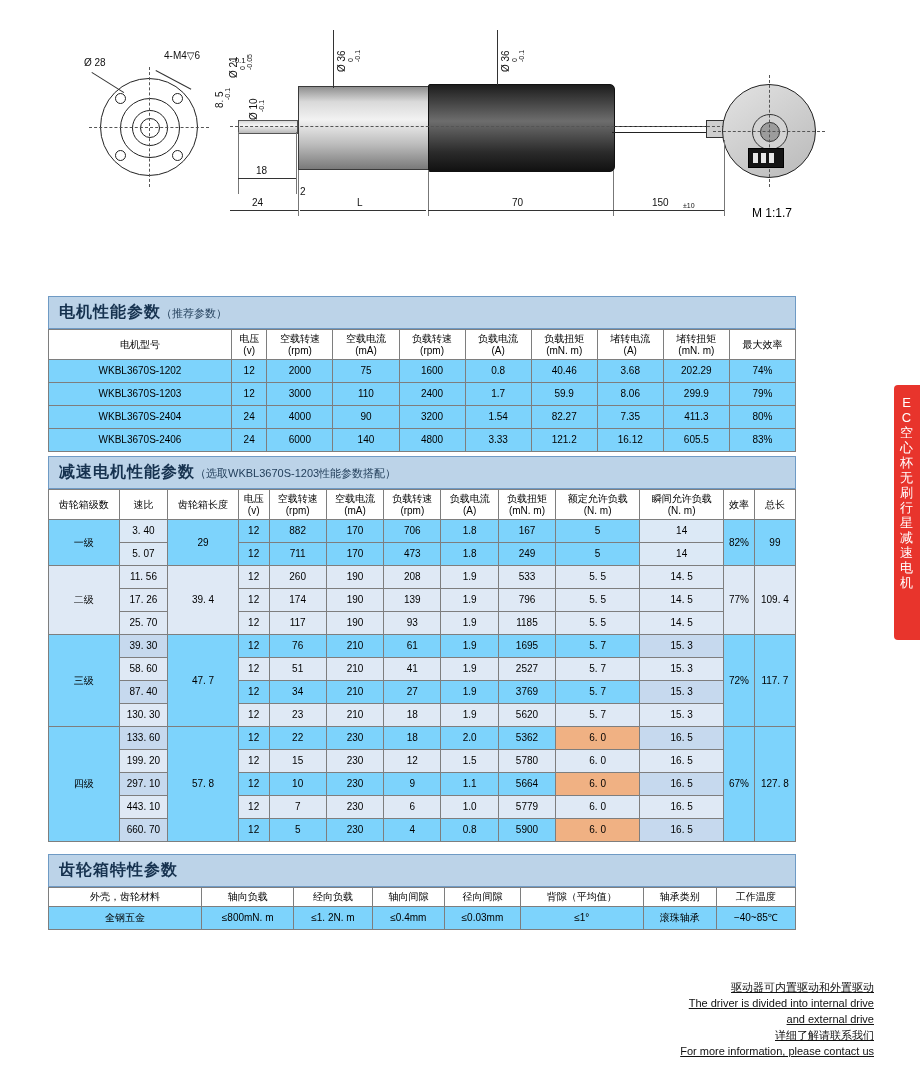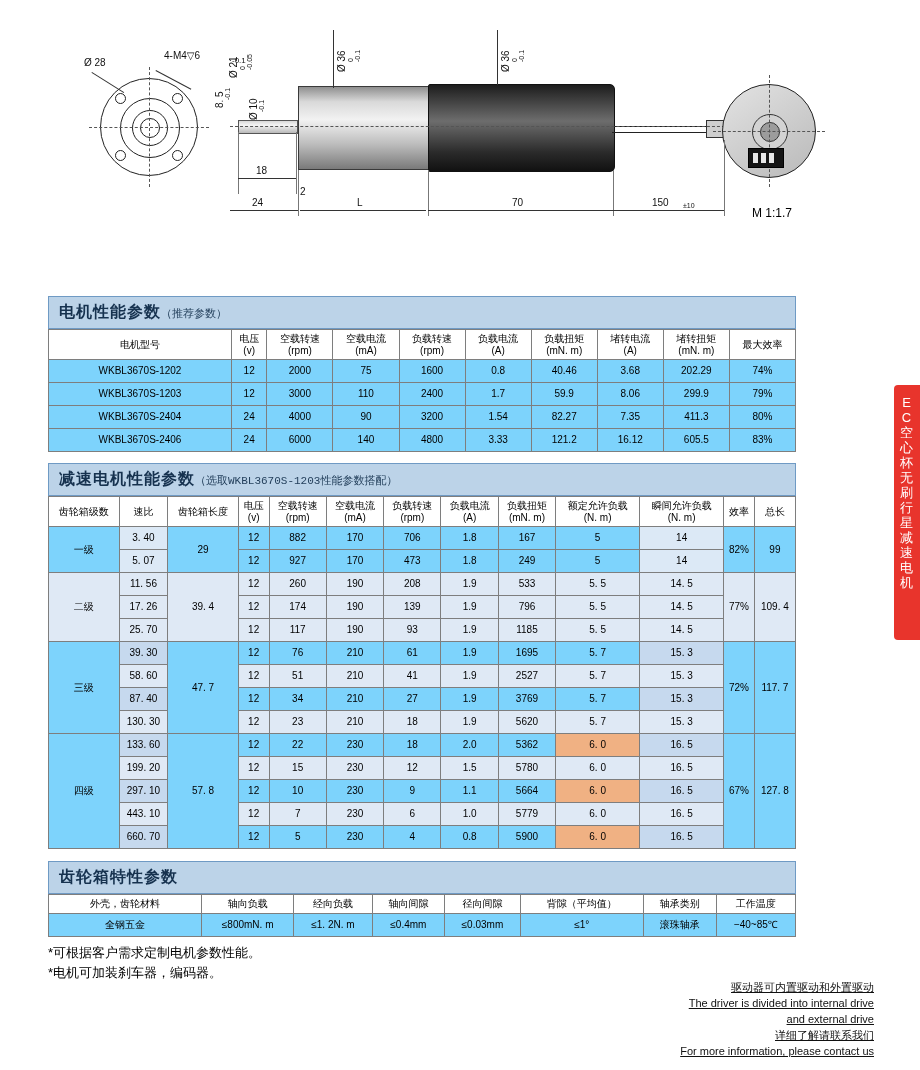--- a/index.html
+++ b/index.html
@@ -321,21 +321,21 @@
         <td>4800</td>
         <td>3.33</td>
         <td>121.2</td>
         <td>16.12</td>
         <td>605.5</td>
         <td>83%</td>
       </tr>
     </tbody>
   </table>
 
-  <div class="band" style="margin-top:11px;font-family:Liberation Mono, monospace;">
+  <div class="band" style="margin-top:4px;">
     <span>减速电机性能参数</span><span class="sub">（选取WKBL3670S-1203性能参数搭配）</span>
   </div>
   <table>
     <thead>
       <tr>
         <td>齿轮箱级数</td>
         <td>速比</td>
         <td>齿轮箱长度</td>
         <td>电压<br>(v)</td>
         <td>空载转速<br>(rpm)</td>
@@ -362,21 +362,21 @@
         <td>1.8</td>
         <td>167</td>
         <td>5</td>
         <td class="cell-lightblue">14</td>
         <td rowspan="2">82%</td>
         <td rowspan="2">99</td>
       </tr>
       <tr>
         <td class="cell-lightblue">5. 07</td>
         <td>12</td>
-        <td>927</td>
+        <td>711</td>
         <td>170</td>
         <td>473</td>
         <td>1.8</td>
         <td>249</td>
         <td>5</td>
         <td class="cell-lightblue">14</td>
       </tr>
 
       <tr class="row-alt">
         <td rowspan="3">二级</td>
@@ -550,24 +550,20 @@
         <td>≤1. 2N. m</td>
         <td>≤0.4mm</td>
         <td>≤0.03mm</td>
         <td>≤1°</td>
         <td>滚珠轴承</td>
         <td>−40~85℃</td>
       </tr>
     </tbody>
   </table>
 
-  <div class="notes">
-    <div>*可根据客户需求定制电机参数性能。</div>
-    <div>*电机可加装刹车器，编码器。</div>
-  </div>
 </div>
 
 <div class="footer">
   <div class="cn">驱动器可内置驱动和外置驱动</div>
   <div>The driver is divided into internal drive</div>
   <div>and external drive</div>
   <div class="cn">详细了解请联系我们</div>
   <div>For more information, please contact us</div>
 </div>
 

